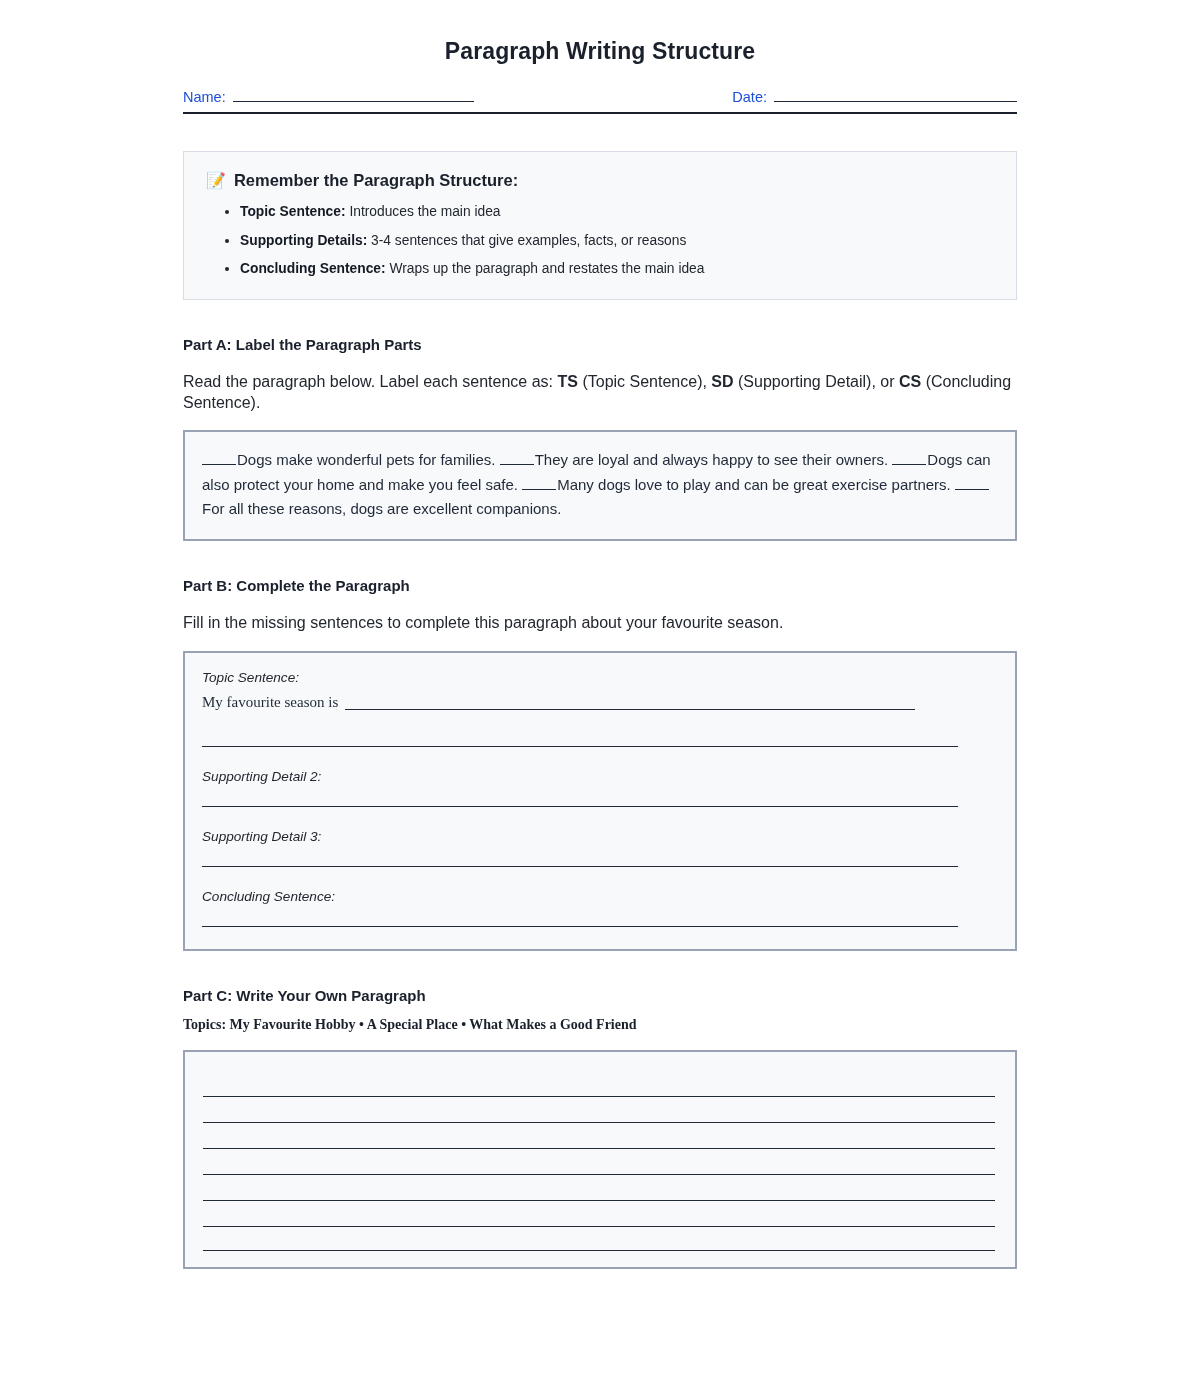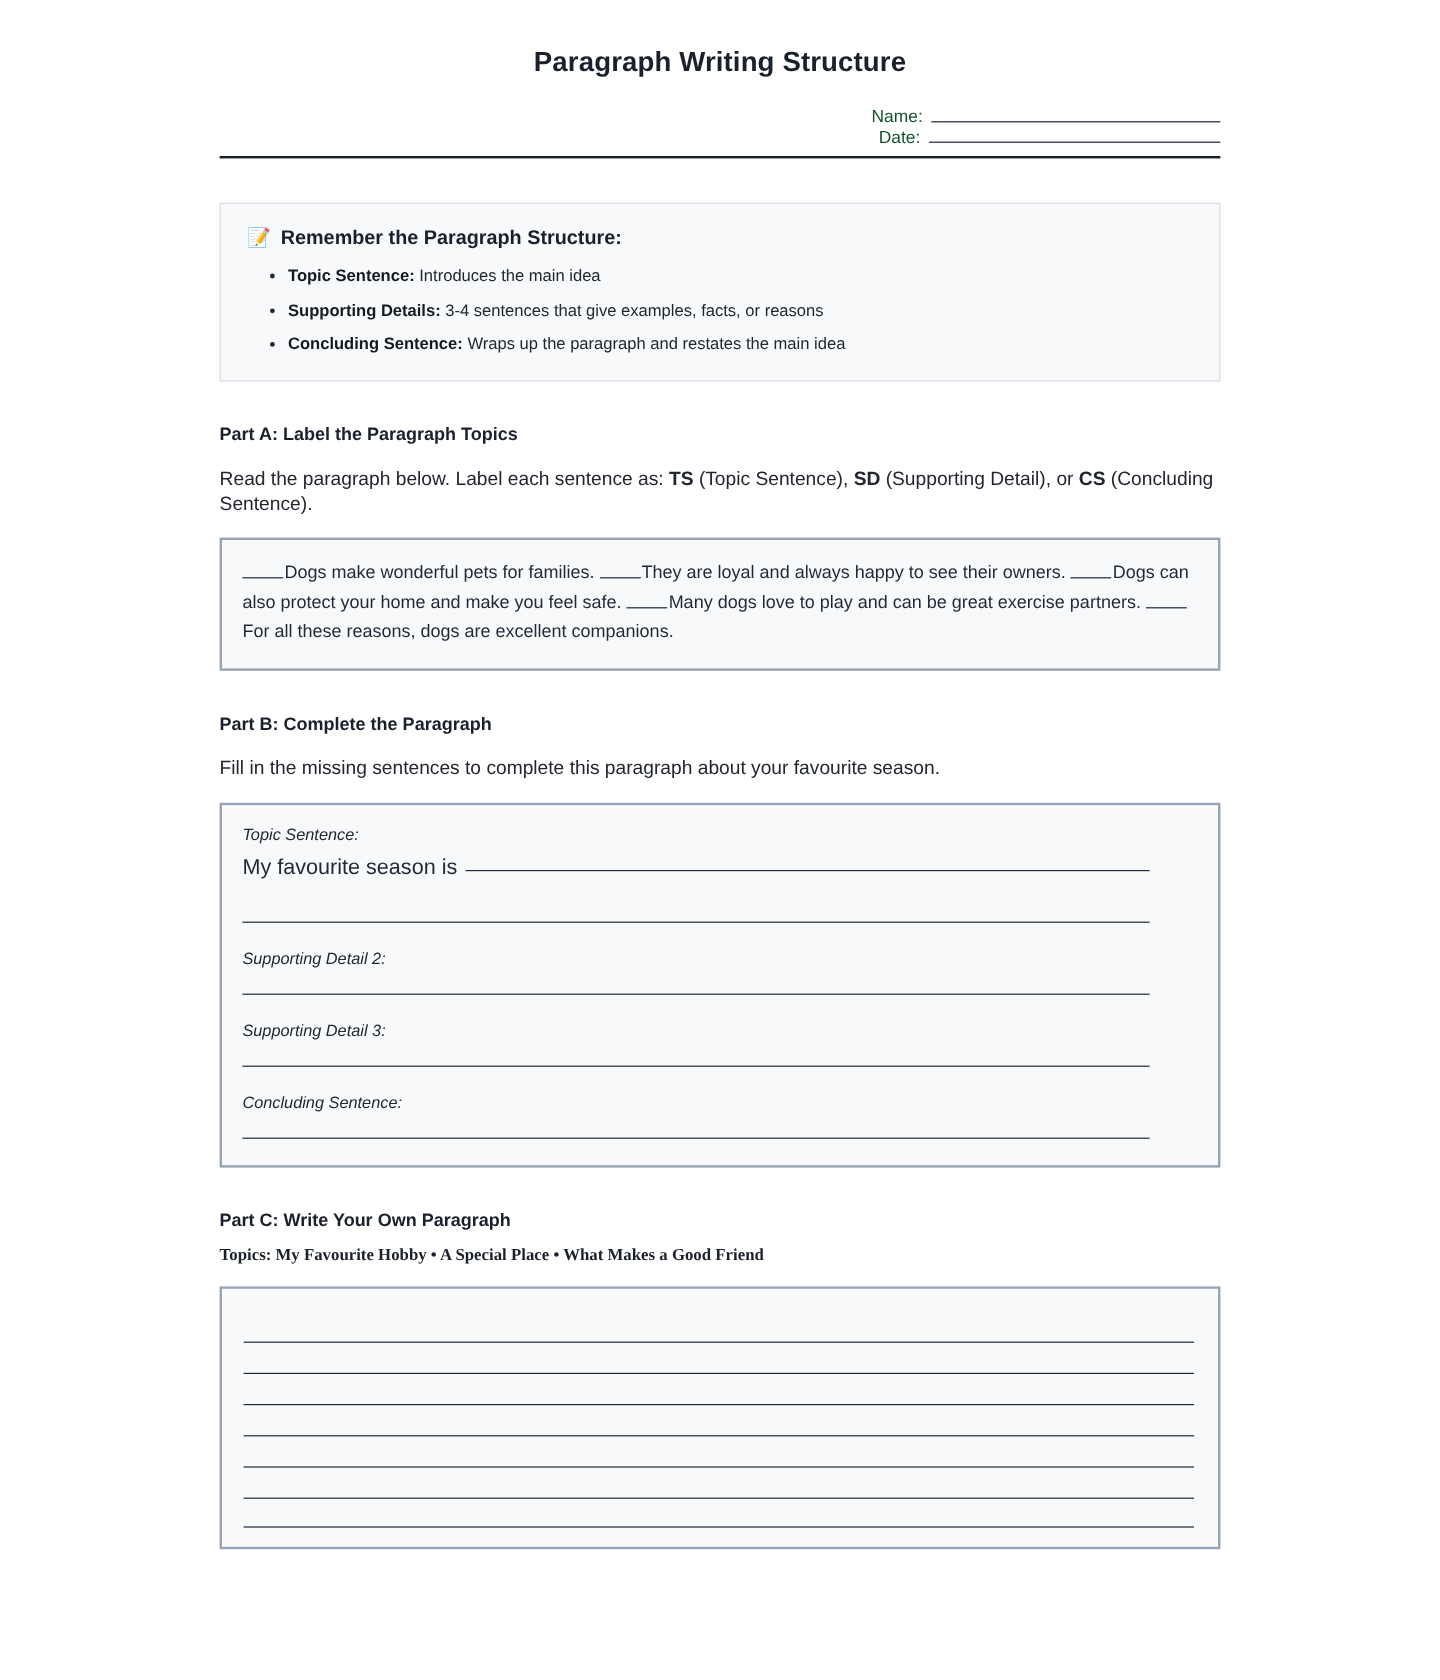--- a/index.html
+++ b/index.html
@@ -31,24 +31,23 @@
     letter-spacing: 0.1px;
     margin: 12px 0 24px 0;
   }
 
   
   .namedate {
     display: flex;
     justify-content: space-between;
     align-items: flex-end;
     font-size: 14.5px;
-    color: #14532d;
+    color: #1d4ed8;
     padding-bottom: 7px;
     border-bottom: 2.5px solid #1a202c;
-    flex-direction: column;
   }
   .nd-field { display: flex; align-items: baseline; white-space: nowrap; }
   .nd-label { font-size: 14.5px; }
   .nd-rule {
     display: inline-block;
     border-bottom: 1.4px solid #1f2937;
     margin-left: 7px;
     height: 13px;
   }
   .nd-rule.name { width: 241px; }
@@ -141,25 +140,26 @@
   .structure-box { padding: 17px 20px 18px 17px; }
   .field-label {
     font-size: 13.6px;
     font-style: italic;
     color: #22272f;
     margin: 0 0 9px 0;
   }
   .field-group { margin-bottom: 22px; }
   .field-group:last-child { margin-bottom: 4px; }
   .field-lead {
-    font-size: 18px;
+    font-size: 15px;
     color: #1f2937;
     display: flex;
-    align-items: flex-start;
+    align-items: center;
     gap: 7px;
+    font-family: Liberation Serif, serif;
   }
   .field-rule {
     display: block;
     border-bottom: 1.3px solid #1f2937;
     height: 14px;
     width: 756px;
   }
   .field-rule.short { width: 570px; }
 
   
@@ -194,21 +194,21 @@
         <span class="memo-icon">📝</span>
         <span>Remember the Paragraph Structure:</span>
       </div>
       <ul class="remember-list">
         <li><b>Topic Sentence:</b><span> Introduces the main idea</span></li>
         <li><b>Supporting Details:</b><span> 3-4 sentences that give examples, facts, or reasons</span></li>
         <li><b>Concluding Sentence:</b><span> Wraps up the paragraph and restates the main idea</span></li>
       </ul>
     </div>
 
-    <h2 class="part-head">Part A: Label the Paragraph Topics</h2>
+    <h2 class="part-head">Part A: Label the Paragraph Parts</h2>
     <p class="part-instr"><span>Read the paragraph below. Label each sentence as: </span><b>TS</b><span> (Topic Sentence), </span><b>SD</b><span> (Supporting Detail), or </span><b>CS</b><span> (Concluding Sentence).</span></p>
 
     <div class="content-box para-box">
       <p class="para-text"><span class="blank-inline"></span><span>Dogs make wonderful pets for families.</span> <span class="blank-inline"></span><span>They are loyal and always happy to see their owners.</span> <span class="blank-inline"></span><span>Dogs can also protect your home and make you feel safe.</span> <span class="blank-inline"></span><span>Many dogs love to play and can be great exercise partners.</span> <span class="blank-inline"></span><span>For all these reasons, dogs are excellent companions.</span></p>
     </div>
 
     <h2 class="part-head">Part B: Complete the Paragraph</h2>
     <p class="part-instr">Fill in the missing sentences to complete this paragraph about your favourite season.</p>
 
     <div class="content-box structure-box">

